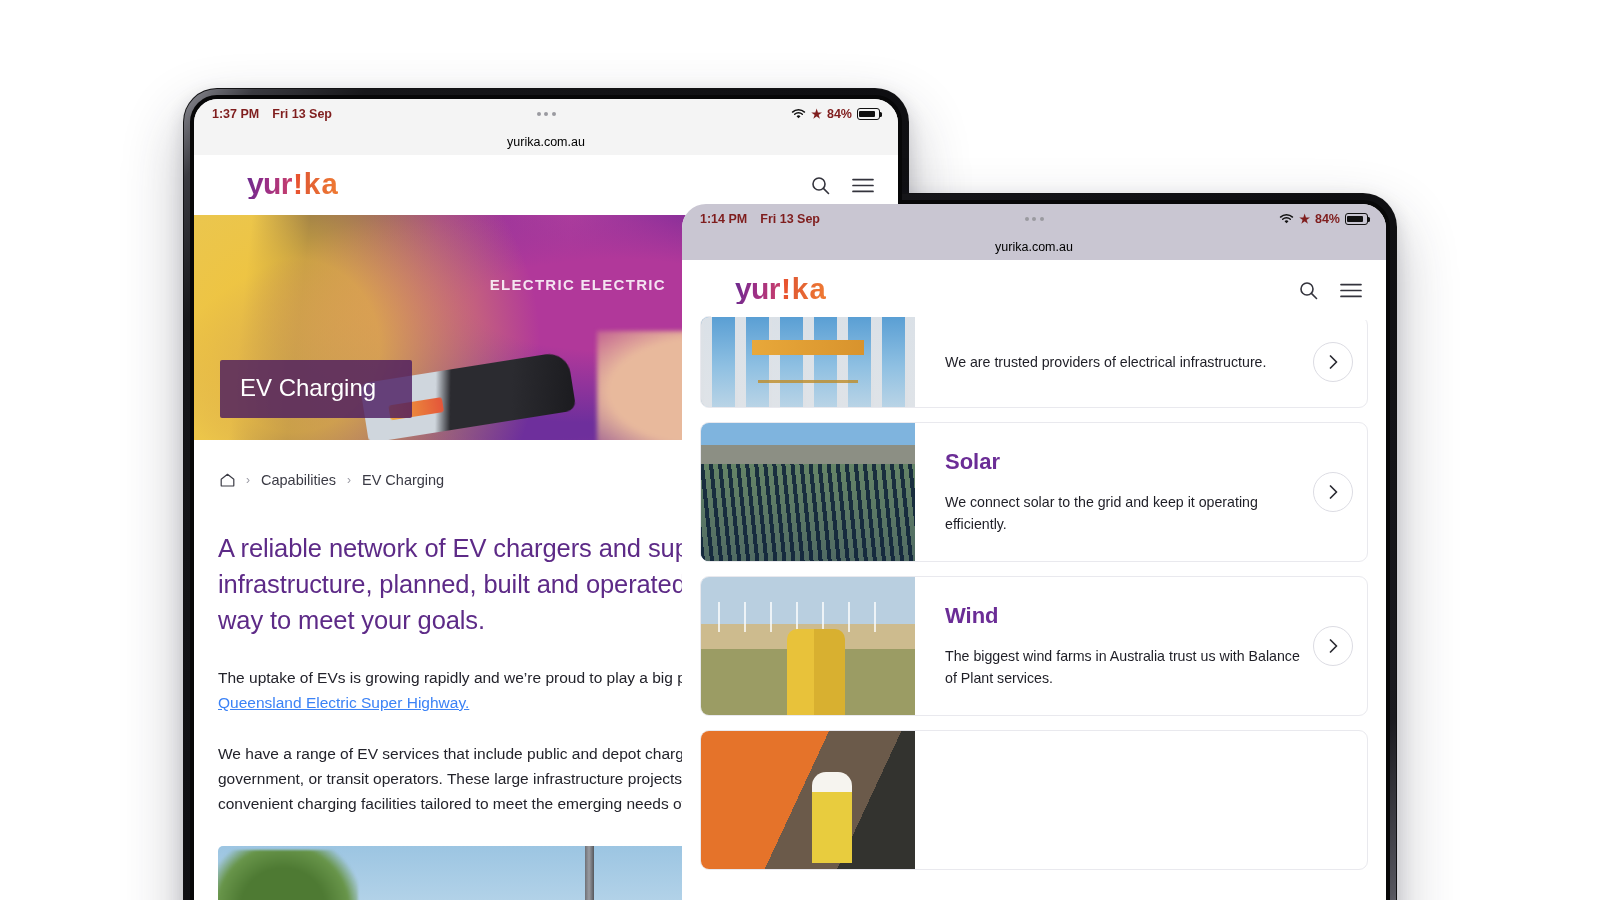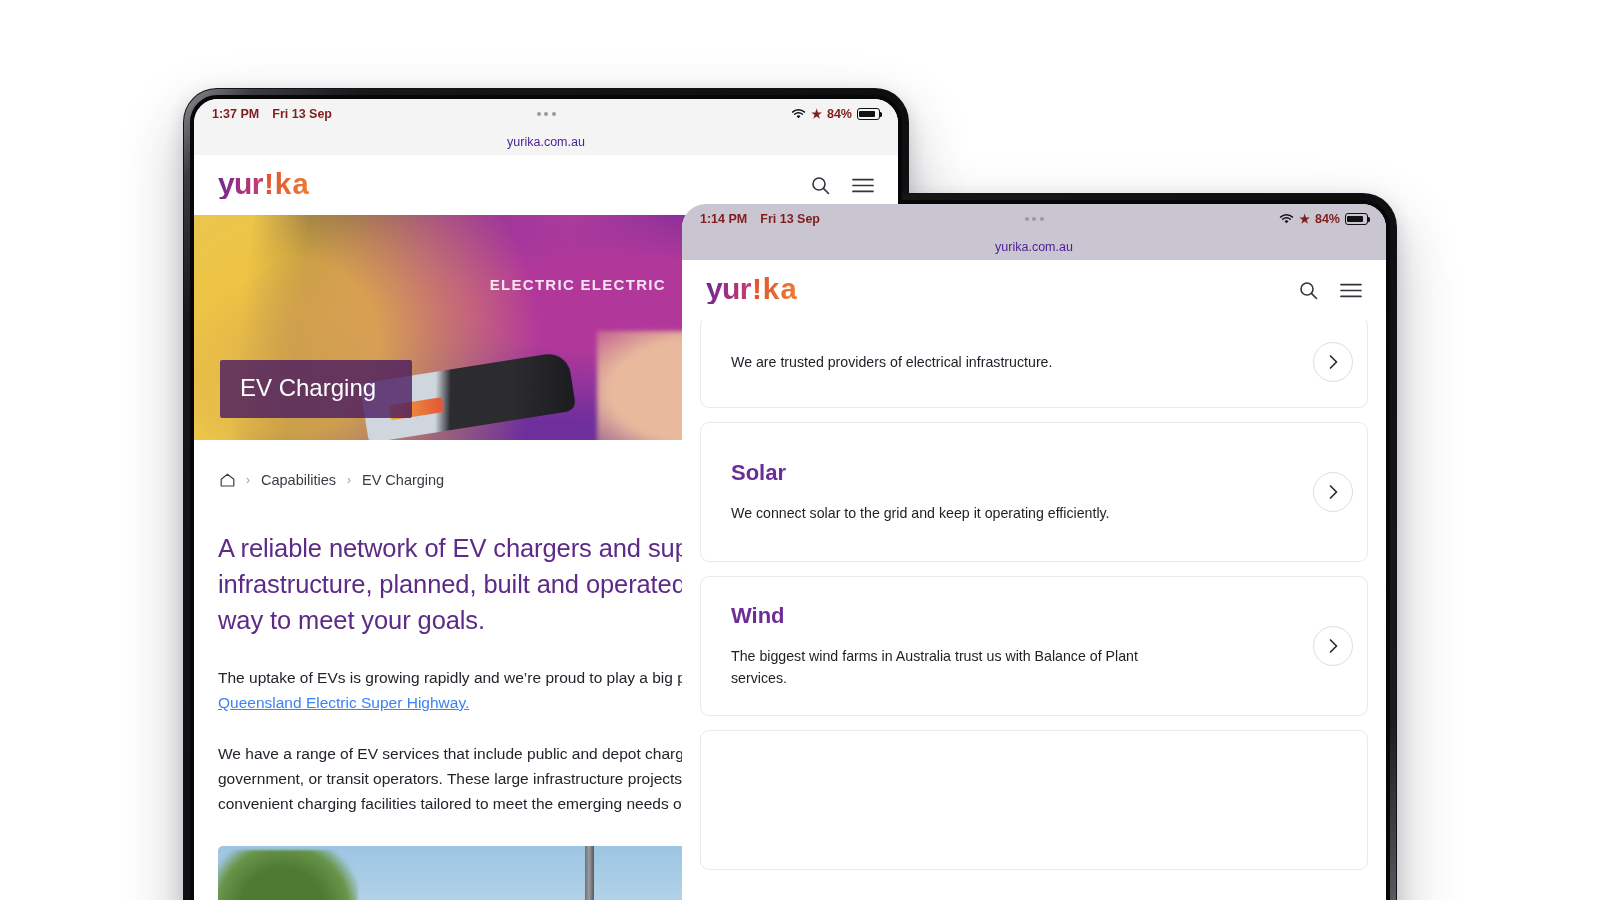--- a/index.html
+++ b/index.html
@@ -60,32 +60,33 @@
   .wifi-ic{ width:15px; height:12px; }
   .star-ic{ font-size:12px; line-height:1; }
   .batt{ width:23px; height:11.5px; border:1.4px solid #111; border-radius:3px; position:relative; padding:1.3px; }
   .batt i{ display:block; height:100%; width:84%; background:#111; border-radius:1px; }
   .batt::after{ content:""; position:absolute; right:-3.2px; top:3.2px; width:2px; height:5px; background:#111; border-radius:0 1.5px 1.5px 0;}
 
   
   .urlbar{
     height:26px;
     display:flex; align-items:center; justify-content:center;
-    font-size:12.5px; color:#4c1d95;
+    font-size:12.5px; color:#000000;
   }
   .chrome-left  { background:#f4f4f4; }
   .chrome-right { background:#c9c6d2; }
 
   
   .siteheader{
     background:#fff;
     height:60px;
     display:flex; align-items:center;
     padding:0 24px;
     position:relative;
+    margin-left:29px;
   }
   .logo{ font-size:30px; font-weight:bold; letter-spacing:-0.6px; line-height:1; display:flex; align-items:baseline; }
   .logo .g1{ background:linear-gradient(95deg,#6b2a8e 0%,#9c2f86 45%,#c93f6a 100%); -webkit-background-clip:text; background-clip:text; color:transparent; }
   .logo .bang{ color:#e8542f; margin:0 1px; }
   .logo .g2{ background:linear-gradient(95deg,#e05a33 0%,#ef7b33 100%); -webkit-background-clip:text; background-clip:text; color:transparent;font-family:Liberation Mono, monospace; }
   .hdr-icons{ margin-left:auto; display:flex; align-items:center; gap:22px; }
   .ic{ cursor:pointer; display:block; }
 
   
   .hero{
@@ -179,21 +180,20 @@
   .cardwrap{ background:#fff; padding:0 18px 0 18px; }
   .card{
     display:flex;
     align-items:stretch;
     background:#fff;
     border:1px solid #e9e9ee;
     border-radius:9px;
     margin-bottom:14px;
     overflow:hidden;
     min-height:140px;
-    flex-direction:column;
   }
   .card-img{ width:214px; flex:none; background:#dfe3e8; position:relative; overflow:hidden; }
   .card-body{ flex:1; display:flex; align-items:center; padding:0 14px 0 30px; }
   .card-text{ flex:1; }
   .card-title{ color:#6b2d96; font-size:22px; font-weight:bold; margin-bottom:16px; }
   .card-desc{ color:#1e1e26; font-size:14.2px; line-height:1.56; max-width:430px; }
   .chev-btn{
     width:40px; height:40px; flex:none;
     border:1px solid #dcdce3; border-radius:50%;
     display:flex; align-items:center; justify-content:center;

